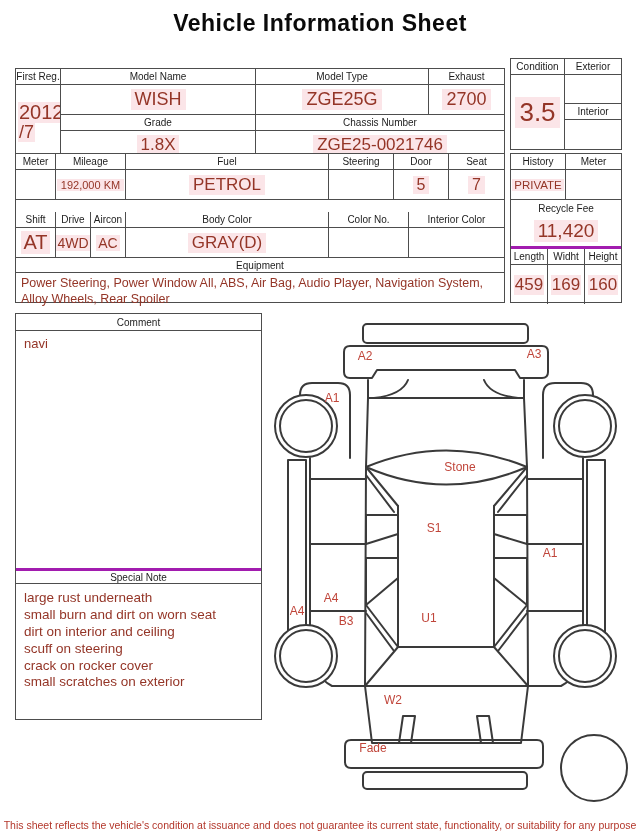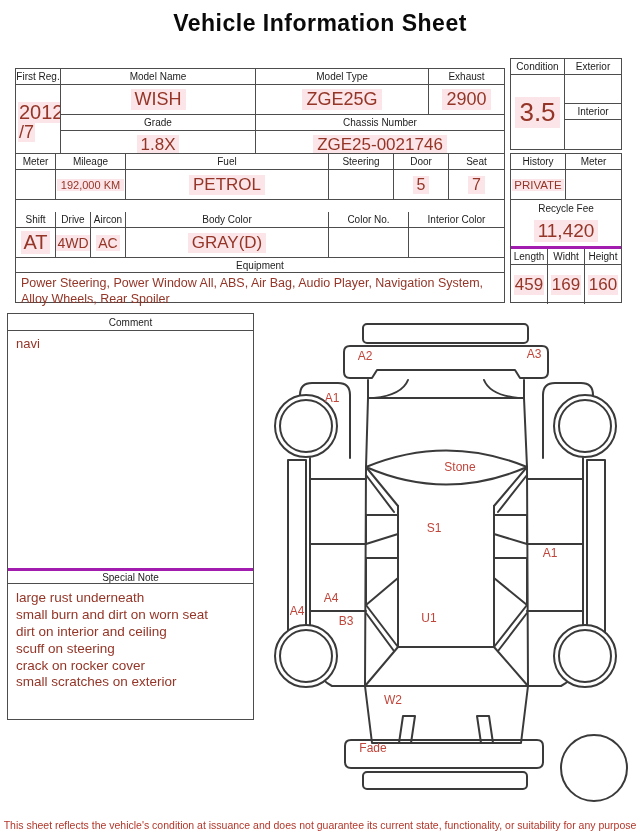--- a/index.html
+++ b/index.html
@@ -43,21 +43,21 @@
       <span class="halo" style="padding:0 1px;">2012</span>
       <span class="halo" style="padding:0 1px;font-size:18px;">/7</span>
     </div>
     <div class="c val br bb" style="grid-column:2;grid-row:2;font-size:18px;">
         <span class="halo">WISH</span>
       </div>
     <div class="c val br bb" style="grid-column:3;grid-row:2;font-size:18px;">
         <span class="halo">ZGE25G</span>
       </div>
     <div class="c val bb" style="grid-column:4;grid-row:2;font-size:18px;">
-        <span class="halo">2900</span>
+        <span class="halo">2700</span>
       </div>
 
     <div class="c hdr br bb" style="grid-column:2;grid-row:3;">Grade</div>
     <div class="c hdr bb" style="grid-column:3/5;grid-row:3;">Chassis Number</div>
     <div class="c val br" style="grid-column:2;grid-row:4;font-size:17px;">
         <span class="halo">1.8X</span>
       </div>
     <div class="c val" style="grid-column:3/5;grid-row:4;font-size:17px;">
         <span class="halo">ZGE25-0021746</span>
       </div>
@@ -166,21 +166,21 @@
       </div>
     <div class="c val br" style="font-size:17px;">
         <span class="halo" style="padding:0 1px;">169</span>
       </div>
     <div class="c val" style="font-size:17px;">
         <span class="halo" style="padding:0 1px;">160</span>
       </div>
   </div>
 </div>
 
-<div class="box" style="left:7px;top:313px;width:247px;height:407px;">
+<div class="box" style="left:15px;top:313px;width:247px;height:407px;">
   <div class="c hdr bb" style="height:17px;">Comment</div>
   <div class="val" style="height:237px;font-size:13px;padding:5px 8px;box-sizing:border-box;">navi</div>
   <div class="c hdr bt bb" style="height:16px;">Special Note</div>
   <div class="val" style="font-size:13.5px;padding:6px 8px;box-sizing:border-box;">
     <div class="note-line">large rust underneath</div>
     <div class="note-line">small burn and dirt on worn seat</div>
     <div class="note-line">dirt on interior and ceiling</div>
     <div class="note-line">scuff on steering</div>
     <div class="note-line">crack on rocker cover</div>
     <div class="note-line">small scratches on exterior</div>

